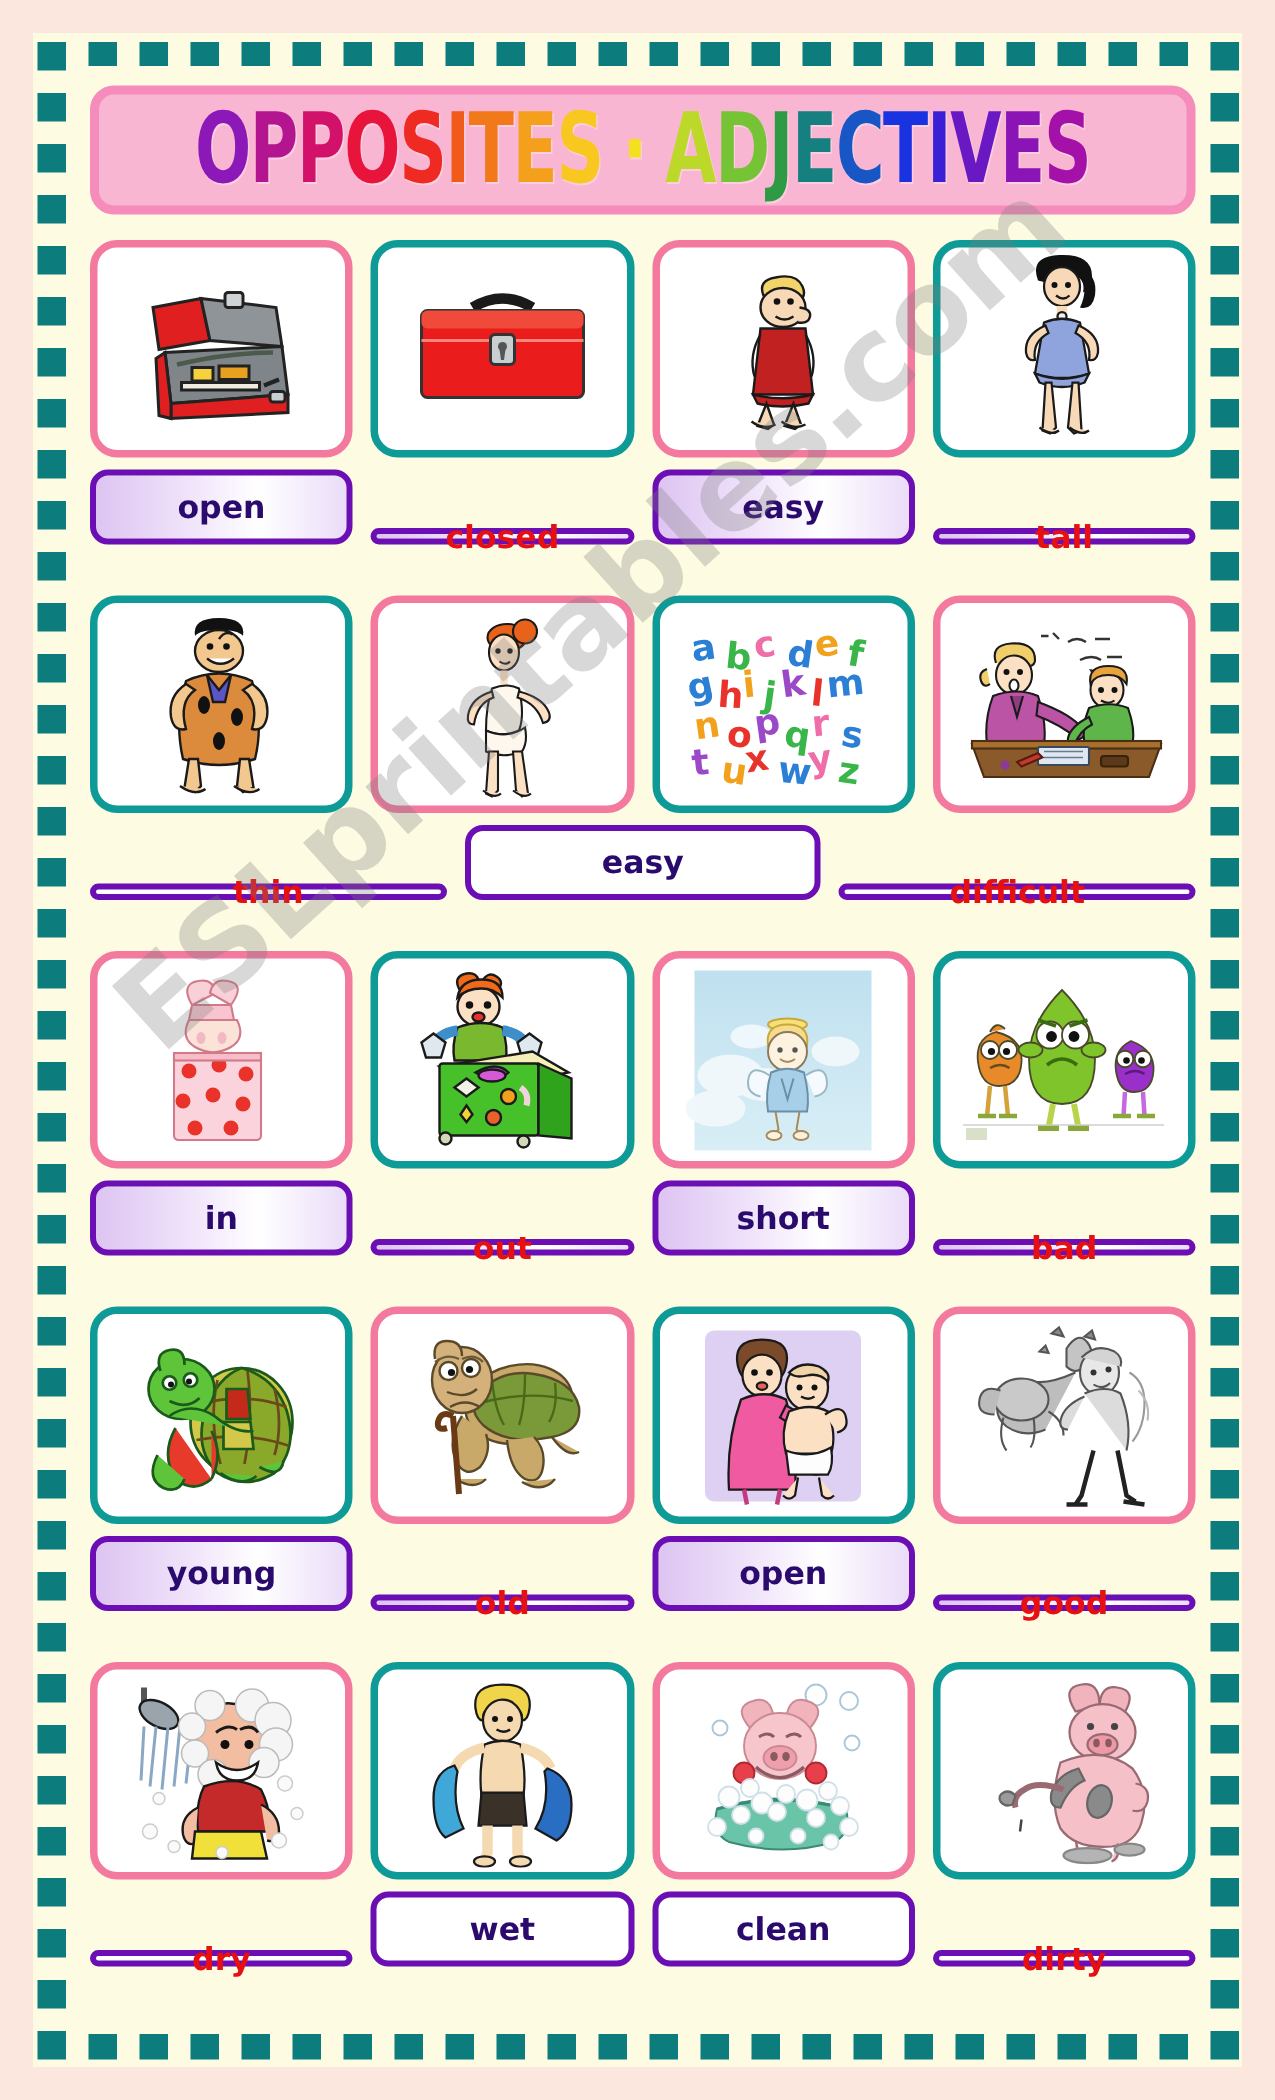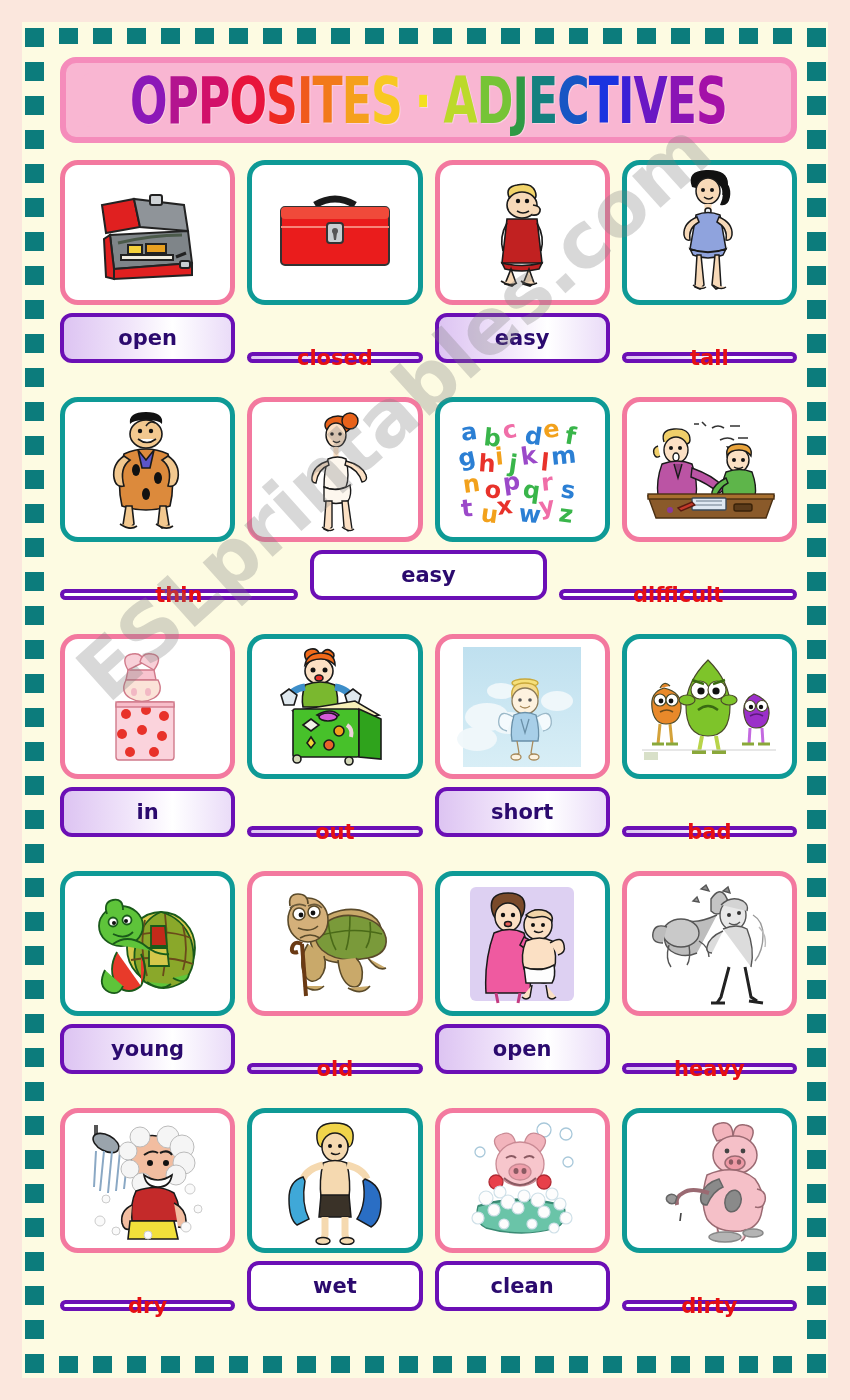--- a/index.html
+++ b/index.html
@@ -777,21 +777,21 @@
       <div class="word purple grad">
         <span>young</span>
       </div>
       <div class="word red grad">
         <span>old</span>
       </div>
       <div class="word purple grad">
         <span>open</span>
       </div>
       <div class="word red grad">
-        <span>heavy</span>
+        <span>good</span>
       </div>
     </div>
     <div class="pic-row">
       <div class="card">
         <div>
           <svg width="132" height="128" viewBox="0 0 132 128">
             <g stroke="#1a1a1a" stroke-width="1.6">
 <path d="M14 8 l0 14" stroke="#555" stroke-width="4" fill="none"></path>
 <ellipse cx="24" cy="26" rx="14" ry="8" fill="#9aa4ac" transform="rotate(28 24 26)"></ellipse>
 <g stroke="#8aa8c4" stroke-width="2" fill="none">

